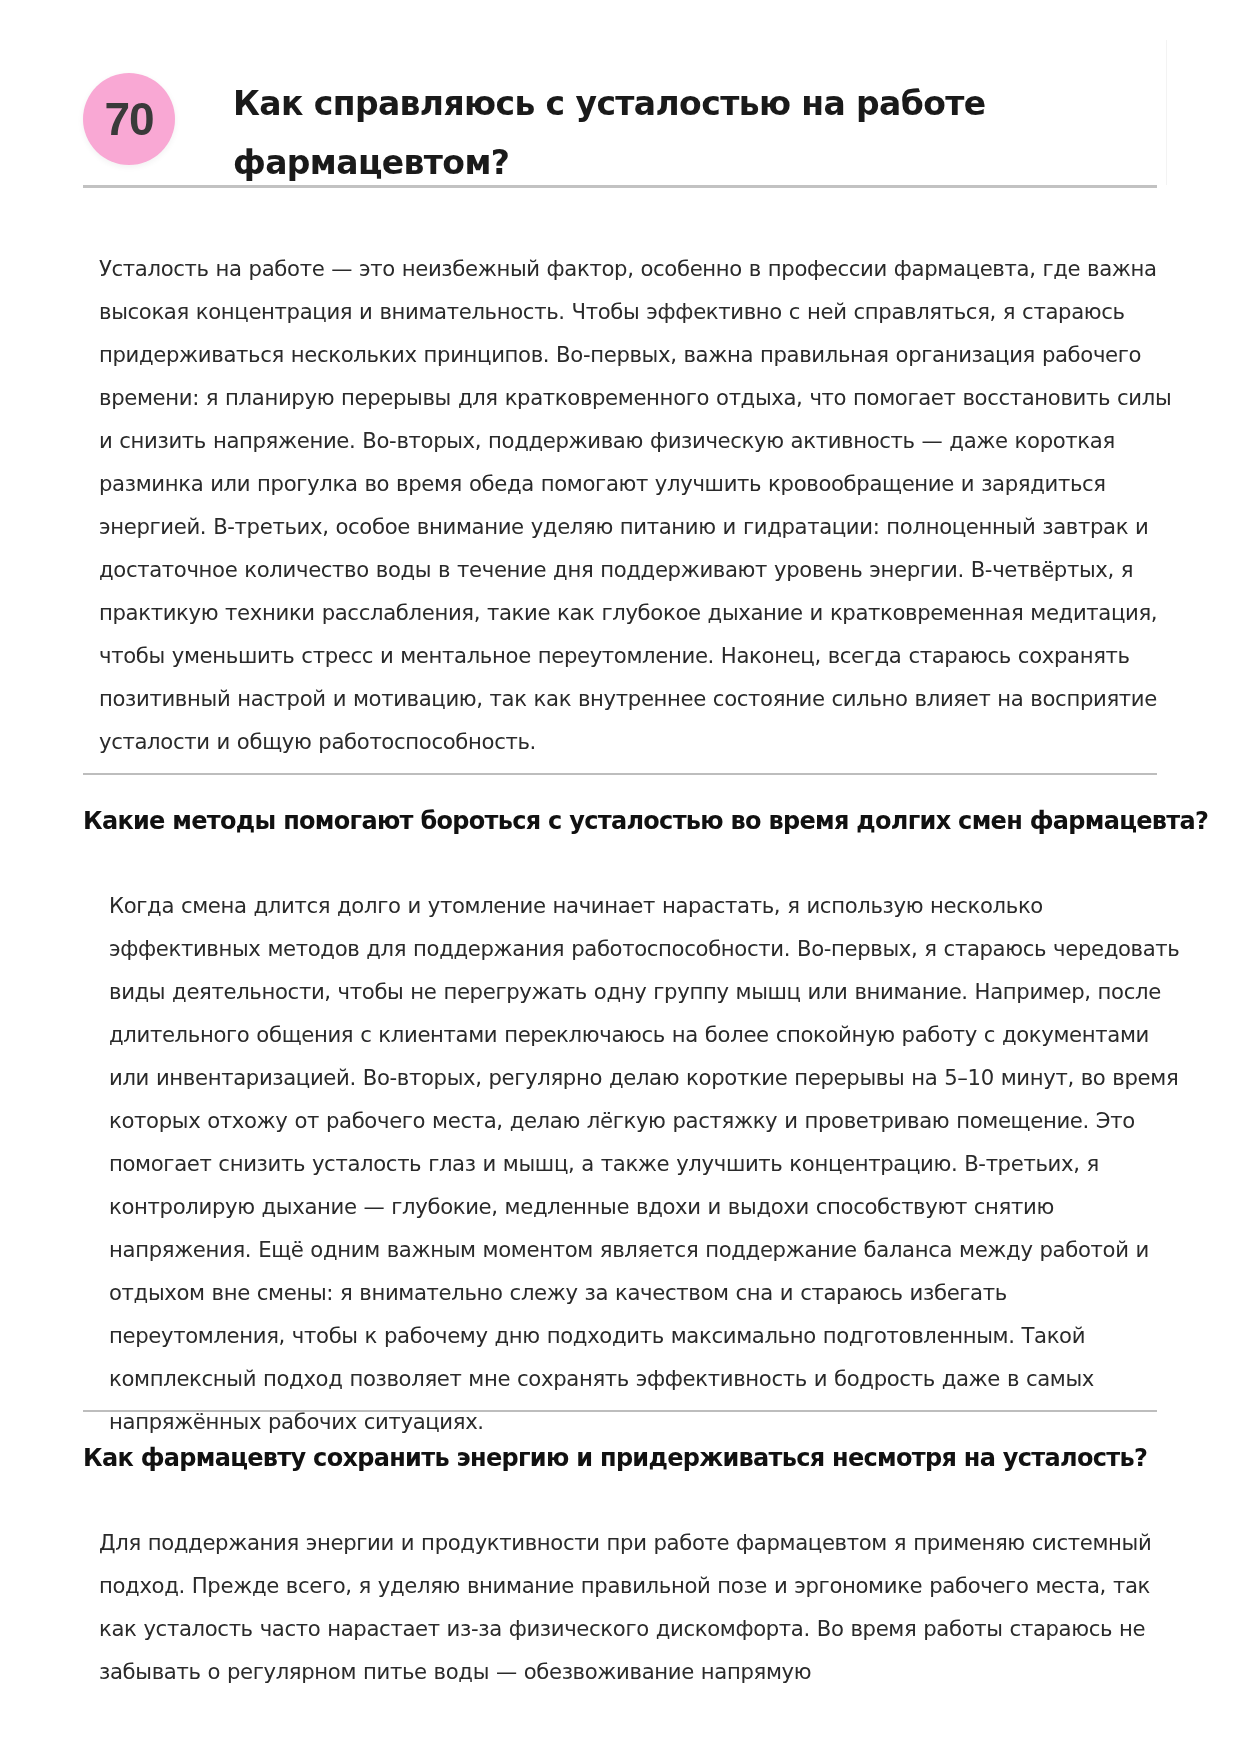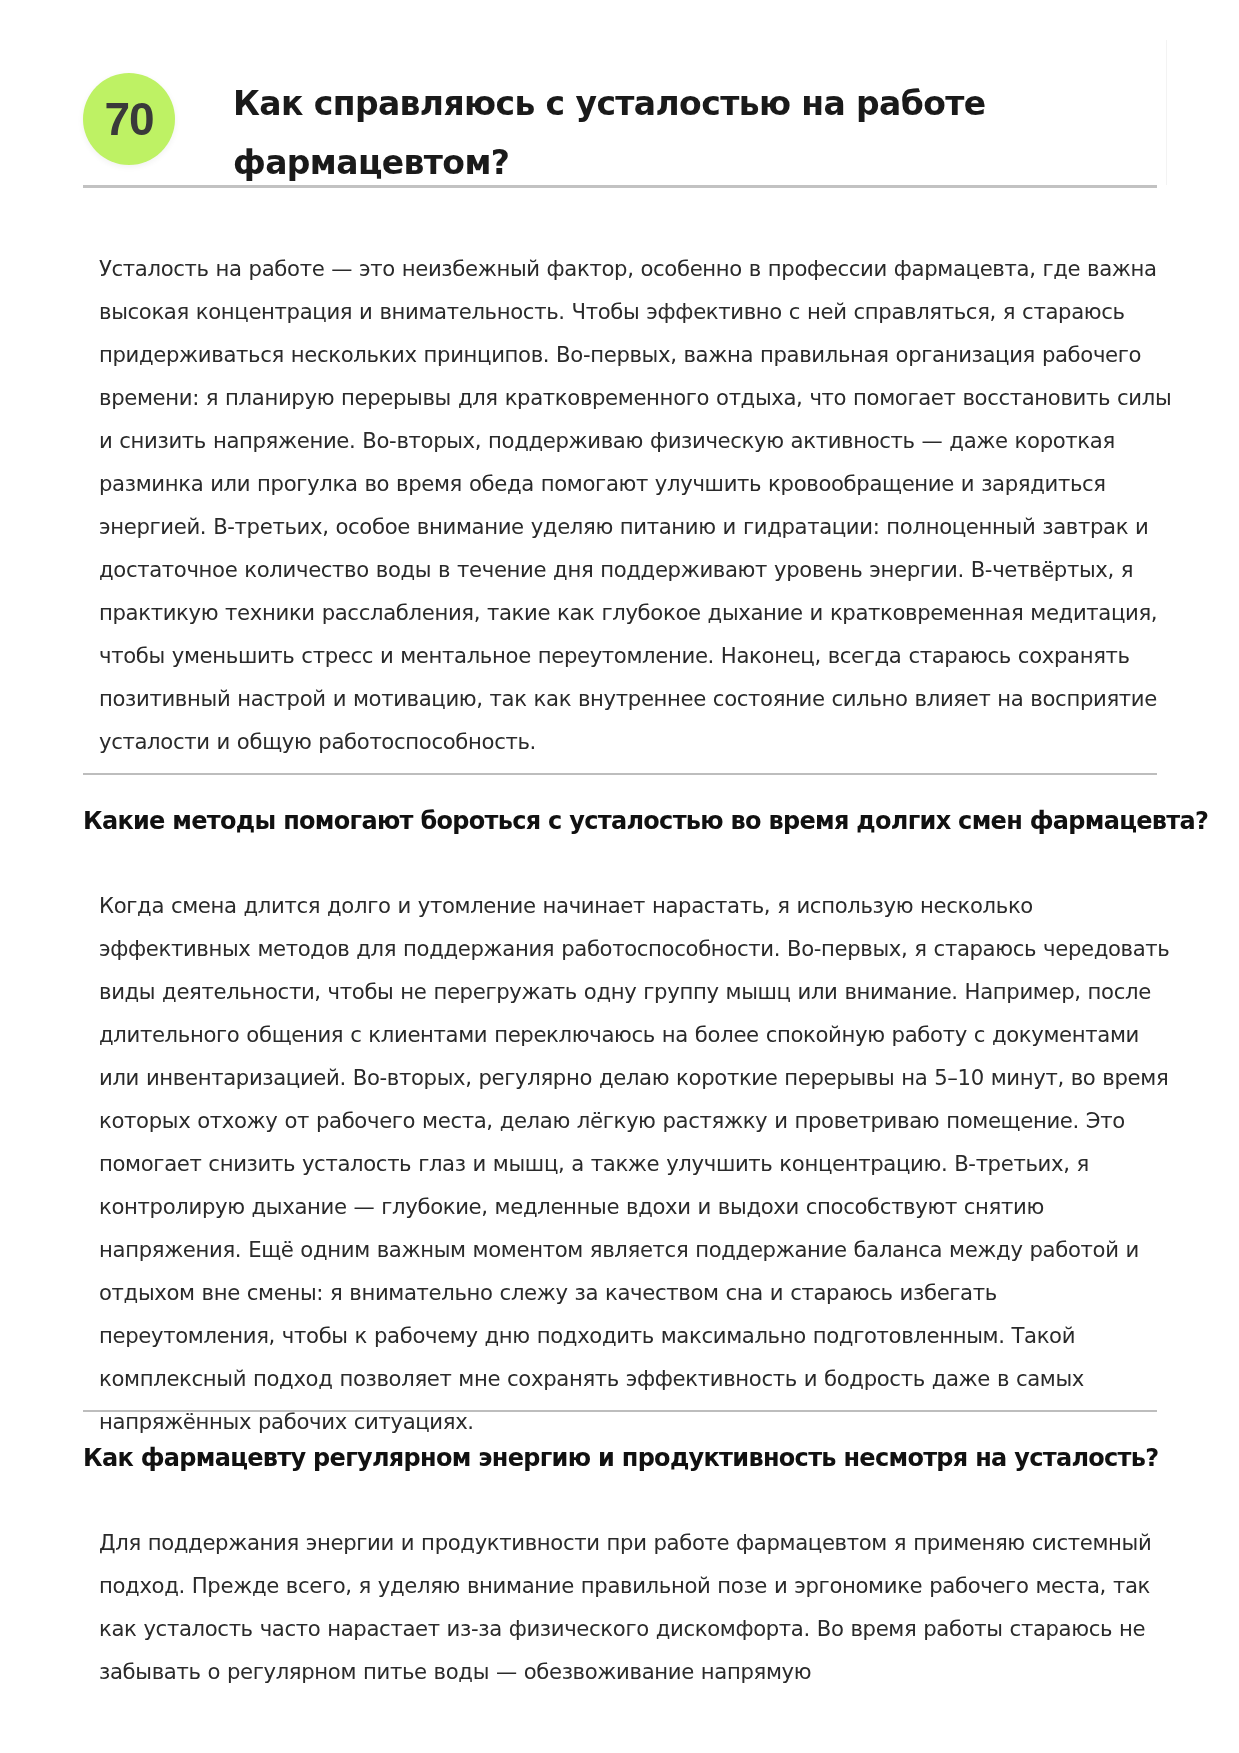--- a/index.html
+++ b/index.html
@@ -35,21 +35,21 @@
       bottom: 0;
       border-right: 1px solid #f3f3f3;
     }
     .badge {
       position: absolute;
       left: 0;
       top: 73px;
       width: 92px;
       height: 92px;
       border-radius: 50%;
-      background: #bef264;
+      background: #f9a8d4;
       box-shadow: 0 2px 6px rgba(0,0,0,0.06);
       display: flex;
       align-items: center;
       justify-content: center;
       font-family: "Liberation Sans", sans-serif;
       font-weight: bold;
       font-size: 46px;
       color: #3a3a3a;
       letter-spacing: -1px;
     }
@@ -91,21 +91,21 @@
       margin: 0;
       font-family: "DejaVu Sans", sans-serif;
       font-weight: bold;
       font-size: 24px;
       color: #111111;
       letter-spacing: -0.7px;
       white-space: nowrap;
     }
     .q1 { top: 807px; }
     .q2 { top: 1444px; }
-    .p2 { position: absolute; top: 868px; left: 0; width: 1074px; }
+    .p2 { position: absolute; top: 868px; left: 10px; width: 1074px; }
     .p3 { position: absolute; top: 1505px; left: 0; width: 1074px; }
   </style>
 </head>
 <body>
 
 <div class="page">
 
   <div class="header">
     <div class="header-panel"></div>
     <div class="badge">70</div>
@@ -114,16 +114,16 @@
 
   <p class="para p1">Усталость на работе — это неизбежный фактор, особенно в профессии фармацевта, где важна высокая концентрация и внимательность. Чтобы эффективно с ней справляться, я стараюсь придерживаться нескольких принципов. Во-первых, важна правильная организация рабочего времени: я планирую перерывы для кратковременного отдыха, что помогает восстановить силы и снизить напряжение. Во-вторых, поддерживаю физическую активность — даже короткая разминка или прогулка во время обеда помогают улучшить кровообращение и зарядиться энергией. В-третьих, особое внимание уделяю питанию и гидратации: полноценный завтрак и достаточное количество воды в течение дня поддерживают уровень энергии. В-четвёртых, я практикую техники расслабления, такие как глубокое дыхание и кратковременная медитация, чтобы уменьшить стресс и ментальное переутомление. Наконец, всегда стараюсь сохранять позитивный настрой и мотивацию, так как внутреннее состояние сильно влияет на восприятие усталости и общую работоспособность.</p>
 
   <div class="sep sep1"></div>
 
   <h2 class="q q1">Какие методы помогают бороться с усталостью во время долгих смен фармацевта?</h2>
   <p class="para p2">Когда смена длится долго и утомление начинает нарастать, я использую несколько эффективных методов для поддержания работоспособности. Во-первых, я стараюсь чередовать виды деятельности, чтобы не перегружать одну группу мышц или внимание. Например, после длительного общения с клиентами переключаюсь на более спокойную работу с документами или инвентаризацией. Во-вторых, регулярно делаю короткие перерывы на 5–10 минут, во время которых отхожу от рабочего места, делаю лёгкую растяжку и проветриваю помещение. Это помогает снизить усталость глаз и мышц, а также улучшить концентрацию. В-третьих, я контролирую дыхание — глубокие, медленные вдохи и выдохи способствуют снятию напряжения. Ещё одним важным моментом является поддержание баланса между работой и отдыхом вне смены: я внимательно слежу за качеством сна и стараюсь избегать переутомления, чтобы к рабочему дню подходить максимально подготовленным. Такой комплексный подход позволяет мне сохранять эффективность и бодрость даже в самых напряжённых рабочих ситуациях.</p>
 
   <div class="sep sep2"></div>
 
-  <h2 class="q q2">Как фармацевту регулярном энергию и продуктивность несмотря на усталость?</h2>
+  <h2 class="q q2">Как фармацевту сохранить энергию и придерживаться несмотря на усталость?</h2>
   <p class="para p3">Для поддержания энергии и продуктивности при работе фармацевтом я применяю системный подход. Прежде всего, я уделяю внимание правильной позе и эргономике рабочего места, так как усталость часто нарастает из-за физического дискомфорта. Во время работы стараюсь не забывать о регулярном питье воды — обезвоживание напрямую</p>
 
 </div>
 
 </body></html>

